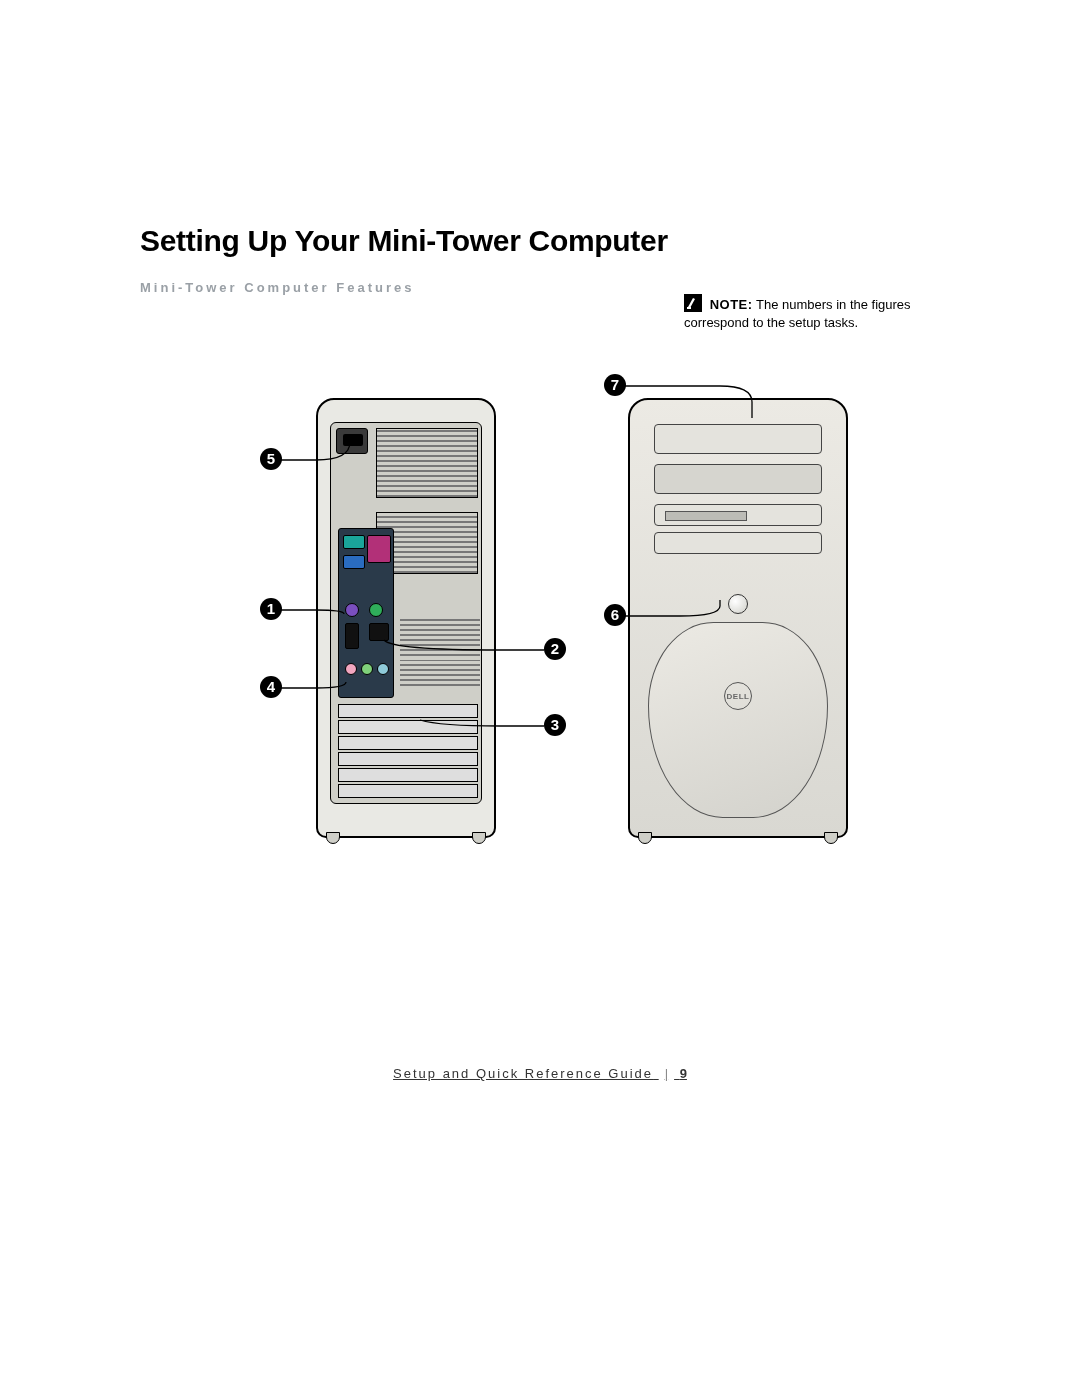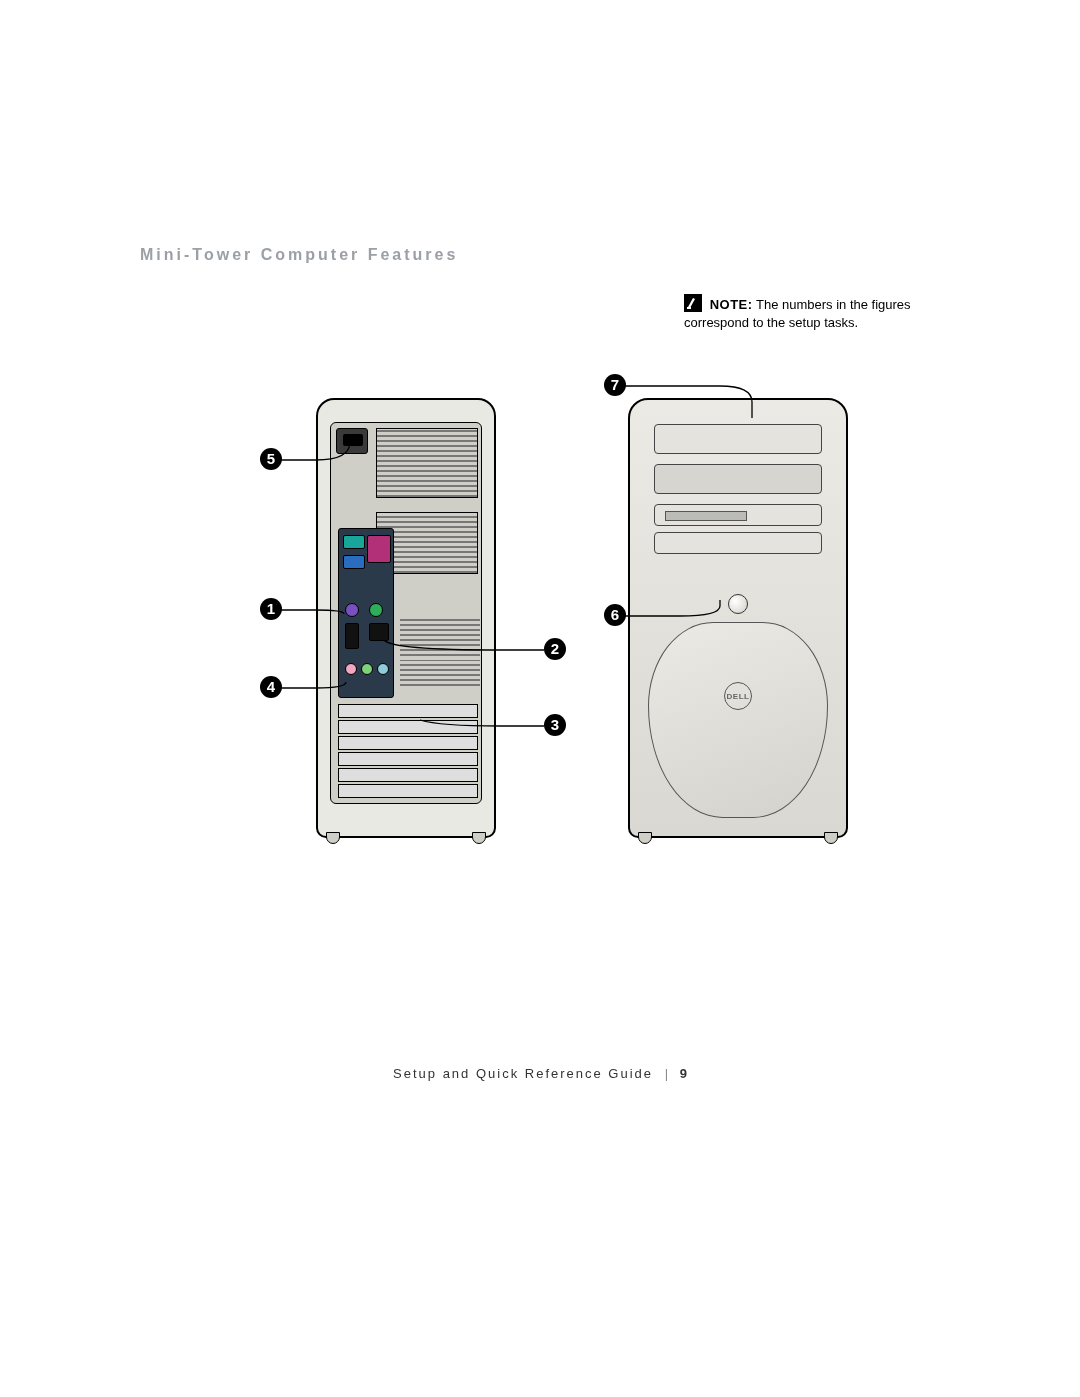--- a/index.html
+++ b/index.html
@@ -23,21 +23,21 @@
     font-size: 30px;
     letter-spacing: -0.3px;
     margin-bottom: 14px;
   }
   .intro {
     font-size: 18px;
     margin-bottom: 26px;
   }
   .subhead {
     font-family: Arial, Helvetica, sans-serif;
-    font-size: 16px;
+    font-size: 13px;
     font-weight: 700;
     letter-spacing: 3px;
     color: #9aa0a6;
     margin-top: 22px;
   }
   .note-box {
     position: absolute;
     left: 684px;
     top: 294px;
     width: 260px;
@@ -69,20 +69,21 @@
   }
   .footer {
     position: absolute;
     left: 0; width: 1080px;
     top: 1066px;
     text-align: center;
     font-family: Arial, Helvetica, sans-serif;
     font-size: 13px;
     letter-spacing: 2px;
     color: #333;
+    text-decoration: underline;
   }
   .footer .sep { margin: 0 6px; color: #888; letter-spacing: 0; }
   .footer .pg { font-weight: 700; letter-spacing: 0; }
 
   
   .dia { position: absolute; }
   .rear { left: 316px; top: 398px; width: 180px; height: 440px; }
   .front { left: 628px; top: 398px; width: 220px; height: 440px; }
   .leader { position: absolute; stroke: #000; stroke-width: 1.3; fill: none; }
 
@@ -179,20 +180,21 @@
     position: absolute; left: 50%; top: 284px; width: 28px; height: 28px;
     margin-left: -14px; border: 1.5px solid #555; border-radius: 50%;
     display: flex; align-items: center; justify-content: center;
     font: 700 8px Arial; letter-spacing: 0.5px; color: #666;
   }
 </style>
 </head>
 <body>
 
 <div class="page">
+  <h1>Setting Up Your Mini-Tower Computer</h1>
   <div class="subhead">Mini-Tower Computer Features</div>
 </div>
 
 <div class="note-box">
   <span class="note-icon">
     <svg width="14" height="14" viewBox="0 0 14 14">
         <path d="M2 11 L7 2 L9 3 L4 12 Z" fill="#fff"></path>
         <rect x="1" y="11" width="4" height="2" fill="#fff"></rect>
       </svg>
   </span>

